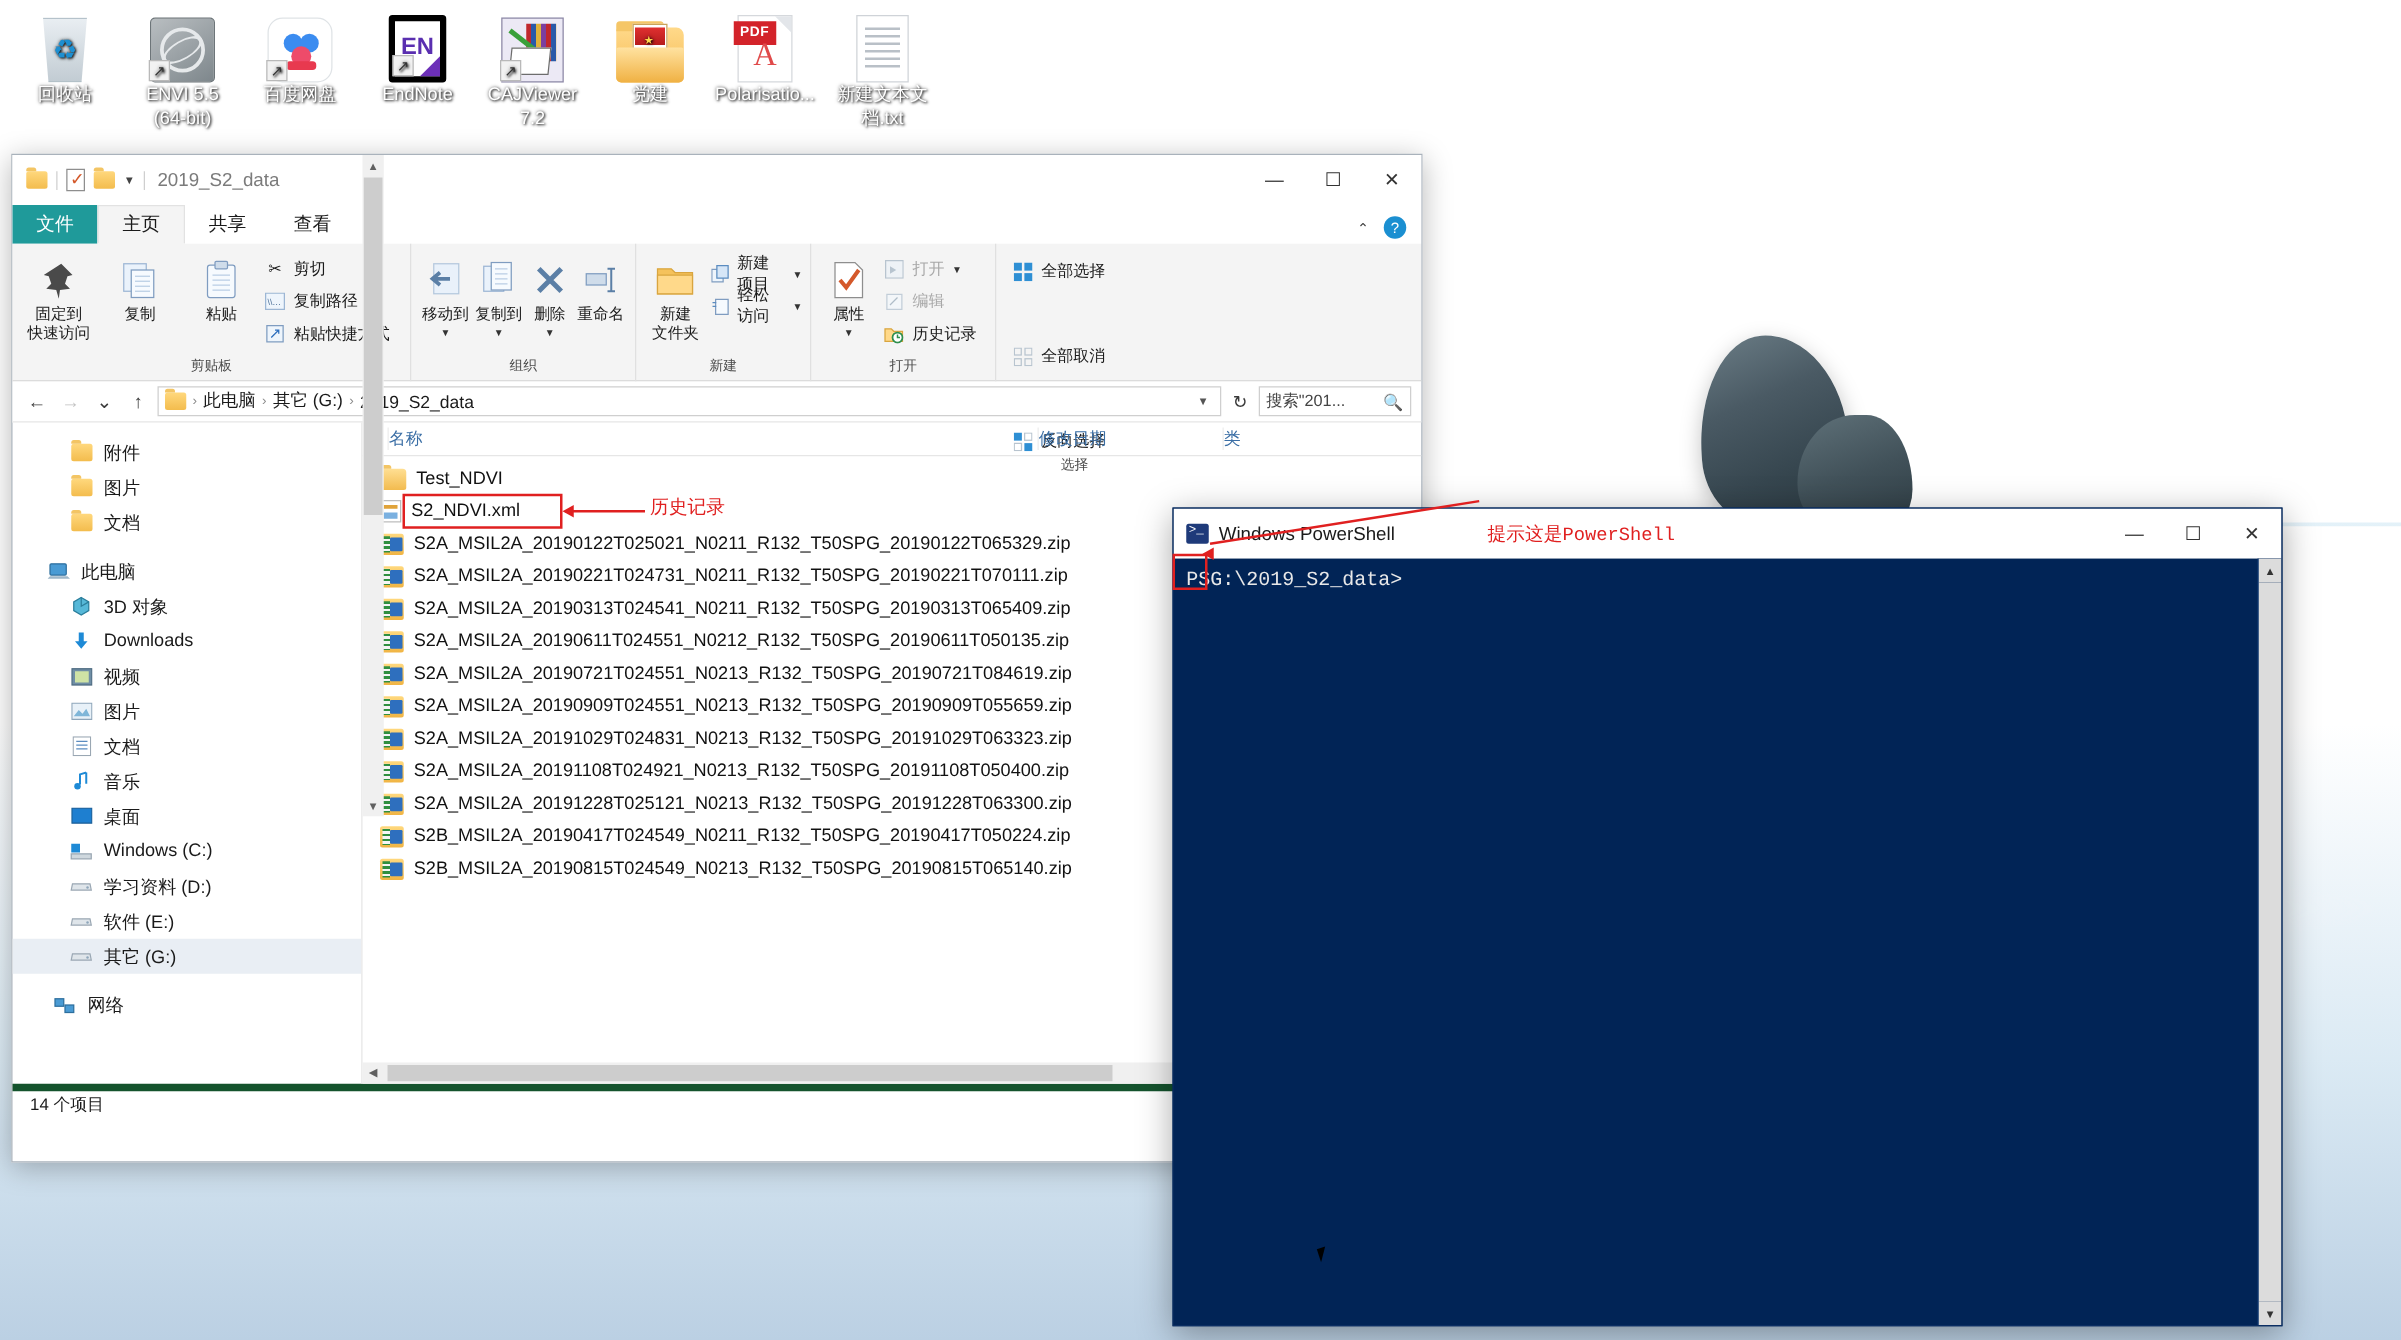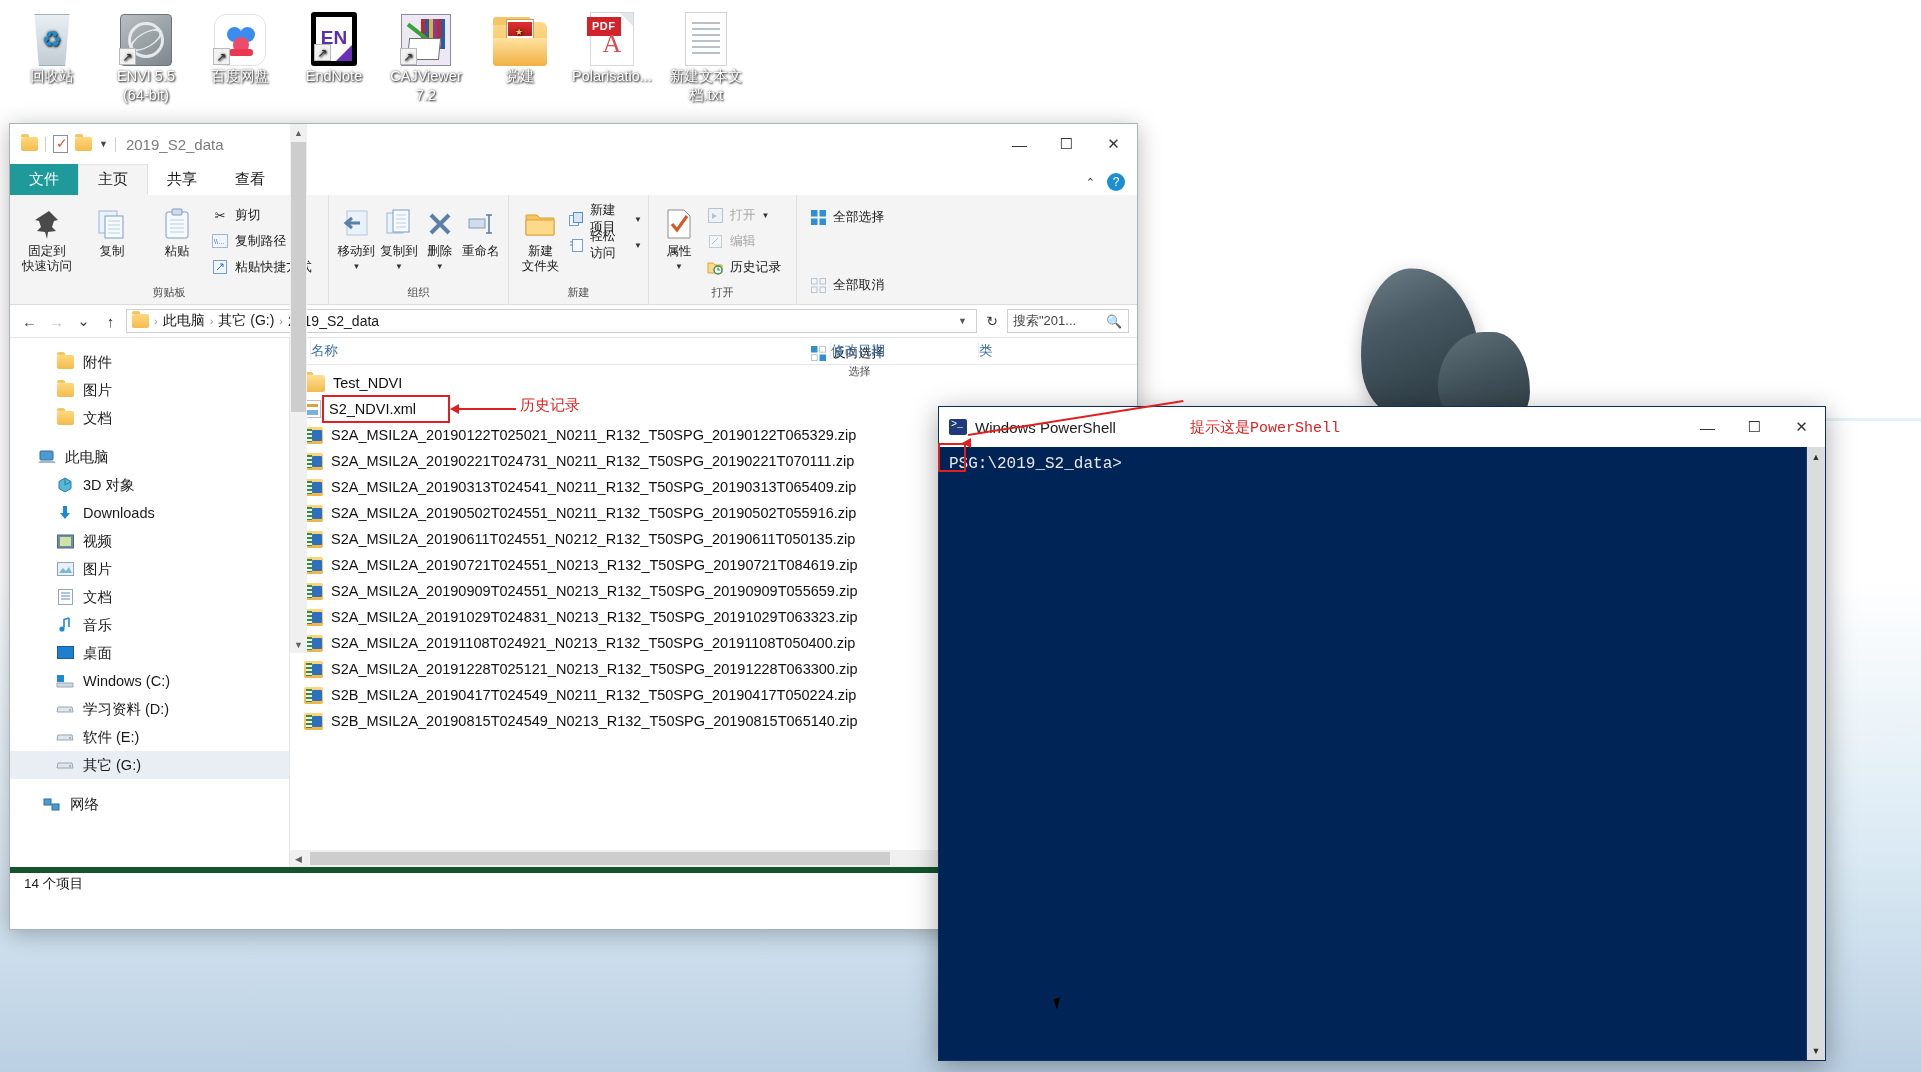--- a/index.html
+++ b/index.html
@@ -823,24 +823,20 @@
         <div class="row">
             <span class="zip-ico"></span>
             <span>S2A_MSIL2A_20190221T024731_N0211_R132_T50SPG_20190221T070111.zip</span>
           </div>
         <div class="row">
             <span class="zip-ico"></span>
             <span>S2A_MSIL2A_20190313T024541_N0211_R132_T50SPG_20190313T065409.zip</span>
           </div>
         <div class="row">
             <span class="zip-ico"></span>
-            <span>S2A_MSIL2A_20190502T024551_N0211_R132_T50SPG_20190502T055916.zip</span>
-          </div>
-        <div class="row">
-            <span class="zip-ico"></span>
             <span>S2A_MSIL2A_20190611T024551_N0212_R132_T50SPG_20190611T050135.zip</span>
           </div>
         <div class="row">
             <span class="zip-ico"></span>
             <span>S2A_MSIL2A_20190721T024551_N0213_R132_T50SPG_20190721T084619.zip</span>
           </div>
         <div class="row">
             <span class="zip-ico"></span>
             <span>S2A_MSIL2A_20190909T024551_N0213_R132_T50SPG_20190909T055659.zip</span>
           </div>

